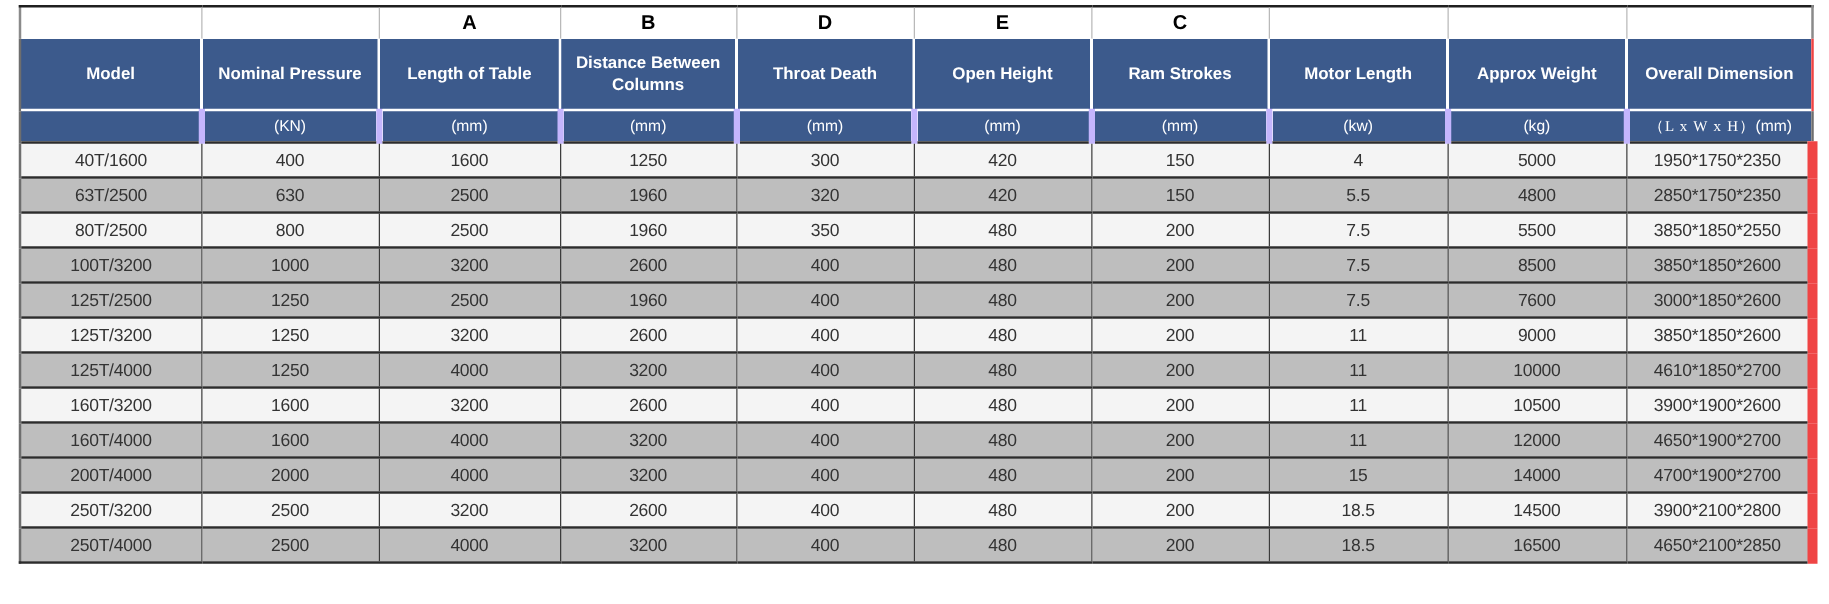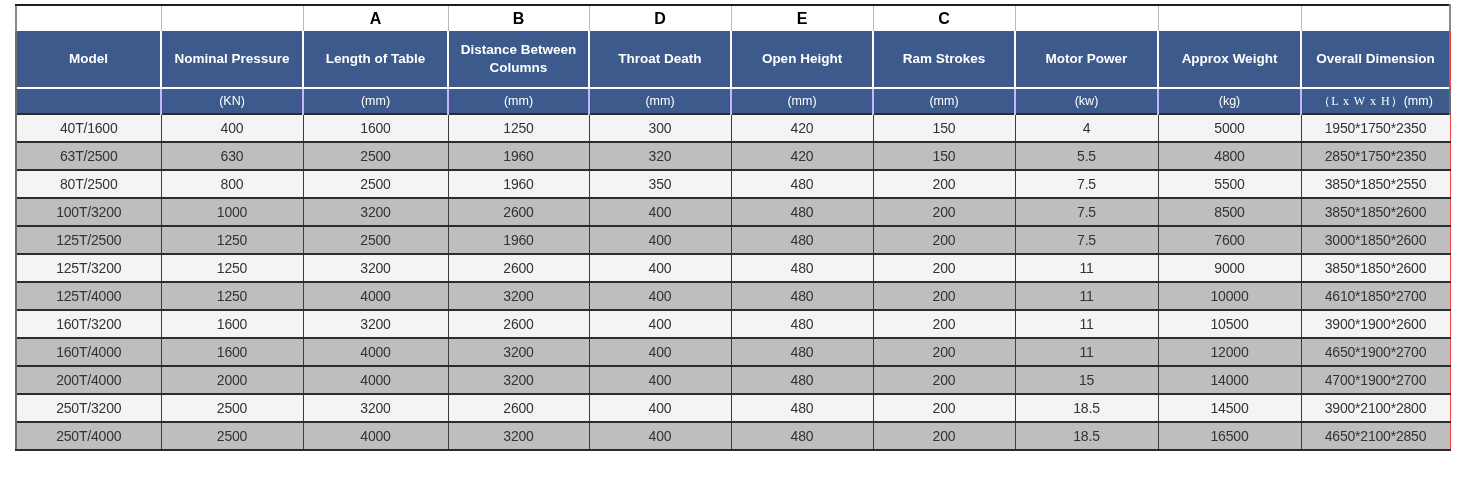--- a/index.html
+++ b/index.html
@@ -55,21 +55,21 @@
   }
   tr.header-row td:first-child { border-left: 2px solid #6e6e6e; margin-left: 18px; }
   tr.header-row td:last-child  { border-right: 2px solid #ef4444; }
   
   tr.unit-row td {
     background: #3C5A8C;
     color: #ffffff;
     font-size: 12.5px;
     height: 24px;
     border-top: 2px solid #ffffff;
-    border-left: 2px solid #c4b5fd;
+    border-left: 5px solid #c4b5fd;
   }
   tr.unit-row td:first-child { border-left: 2px solid #6e6e6e; }
   tr.unit-row td:last-child  { border-right: 2px solid #6e6e6e; }
   .unit-serif {
     font-family: Liberation Serif, serif;
     font-size: 12px;
     letter-spacing: 1px;
     text-align: right;
   }
   
@@ -77,21 +77,21 @@
     height: 26px;
     font-size: 14px;
     letter-spacing: -0.2px;
     color: #333333;
     border-left: 1px solid #3c3c3c;
     border-right: 1px solid #3c3c3c;
     border-top: 2px solid #2c2c2c;
   }
   tbody.data tr:last-child td { border-bottom: 2px solid #2c2c2c; }
   tbody.data td:first-child { border-left: 2px solid #6e6e6e; }
-  tbody.data td:last-child  { border-right: 1px solid #ef4444; }
+  tbody.data td:last-child  { border-right: 8px solid #ef4444; }
   tbody.data tr.row-white td { background: #F4F4F4; }
   tbody.data tr.row-gray  td { background: #BEBEBE; }
 </style>
 </head>
 <body>
 
 <div class="table-wrap">
   <table class="spec">
     <colgroup>
         <col style="width: 145px;">
@@ -119,21 +119,21 @@
           <td></td>
         </tr>
       <tr class="header-row">
           <td>Model</td>
           <td>Nominal Pressure</td>
           <td>Length of Table</td>
           <td>Distance Between Columns</td>
           <td>Throat Death</td>
           <td>Open Height</td>
           <td>Ram Strokes</td>
-          <td>Motor Power</td>
+          <td>Motor Length</td>
           <td>Approx Weight</td>
           <td>Overall Dimension</td>
         </tr>
       <tr class="unit-row">
           <td></td>
           <td>(KN)</td>
           <td>(mm)</td>
           <td>(mm)</td>
           <td>(mm)</td>
           <td>(mm)</td>

